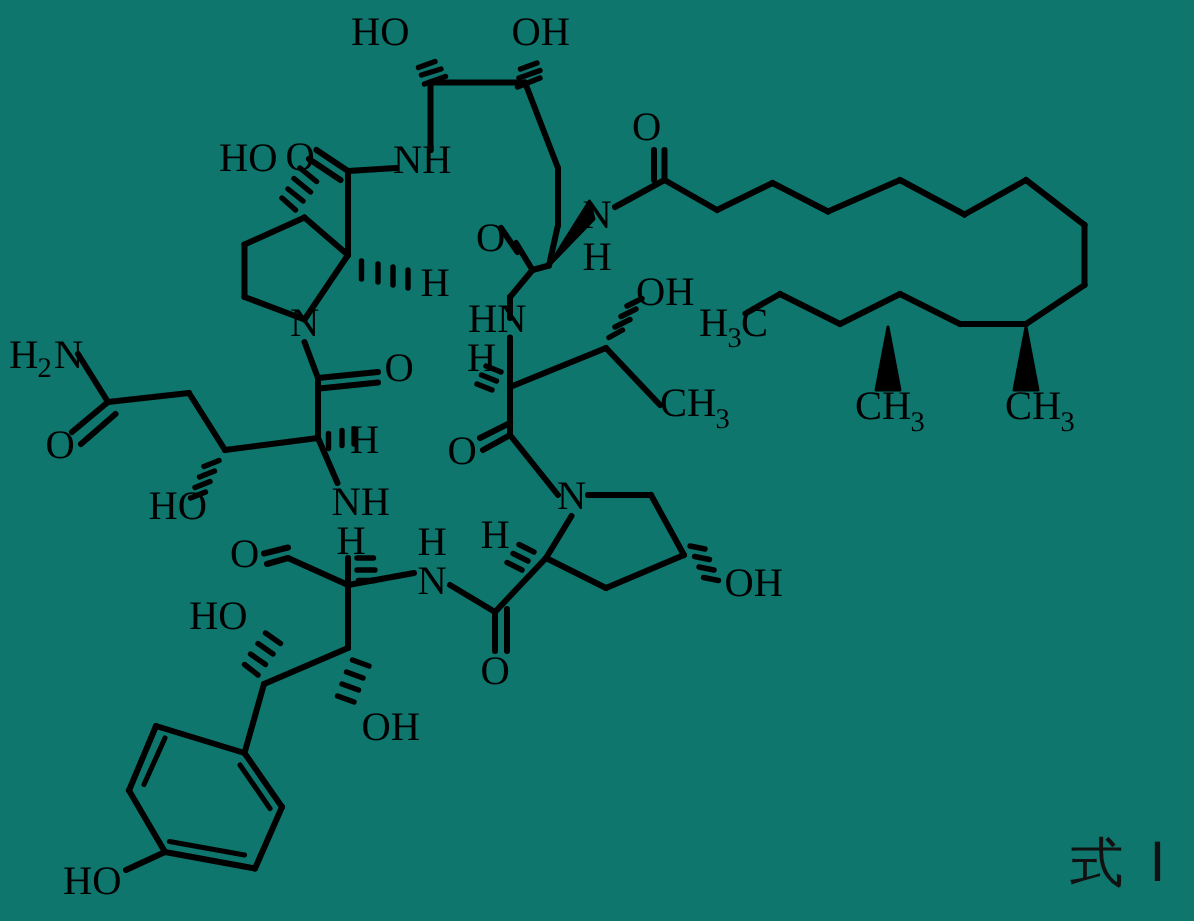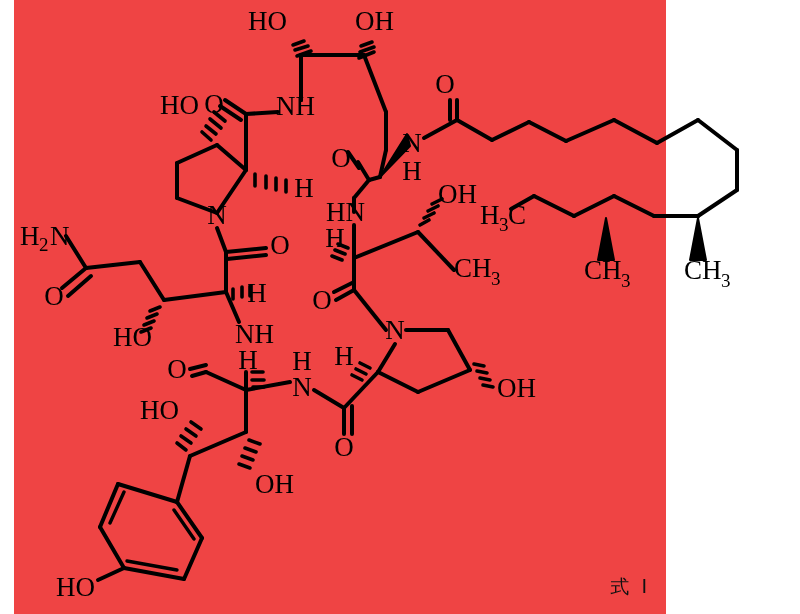--- a/index.html
+++ b/index.html
@@ -1,27 +1,27 @@
 <!DOCTYPE html>
 <html><head>
 <meta charset="utf-8">
 <title>Chemical Structure Formula I</title>
 <style>
   html,body{margin:0;padding:0;background:#ffffff;}
   body{
     font-family:"Liberation Serif", serif;
     width:800px;height:614px;overflow:hidden;position:relative;
   }
-  #root{position:relative;width:652px;height:614px;background:#ef4444;margin-left:14px;}
+  #root{position:relative;width:796px;height:614px;background:#0f766e;}
   svg#struct{position:absolute;left:0;top:0;width:800px;height:614px;}
   .atom{font-family:"Liberation Serif", serif;fill:#000;}
   .formula-label{
     position:absolute;right:16px;bottom:14px;
     font-family:"DejaVu Sans", sans-serif;
-    font-size:19px;color:#111;letter-spacing:3px;
+    font-size:36px;color:#111;letter-spacing:3px;
     user-select:none;
   }
 </style>
 </head>
 <body>
 
 <div id="root">
 
   <svg id="struct" viewBox="0 0 800 614">
     <g stroke="#000" stroke-width="4" fill="none" stroke-linecap="round" stroke-linejoin="round">

